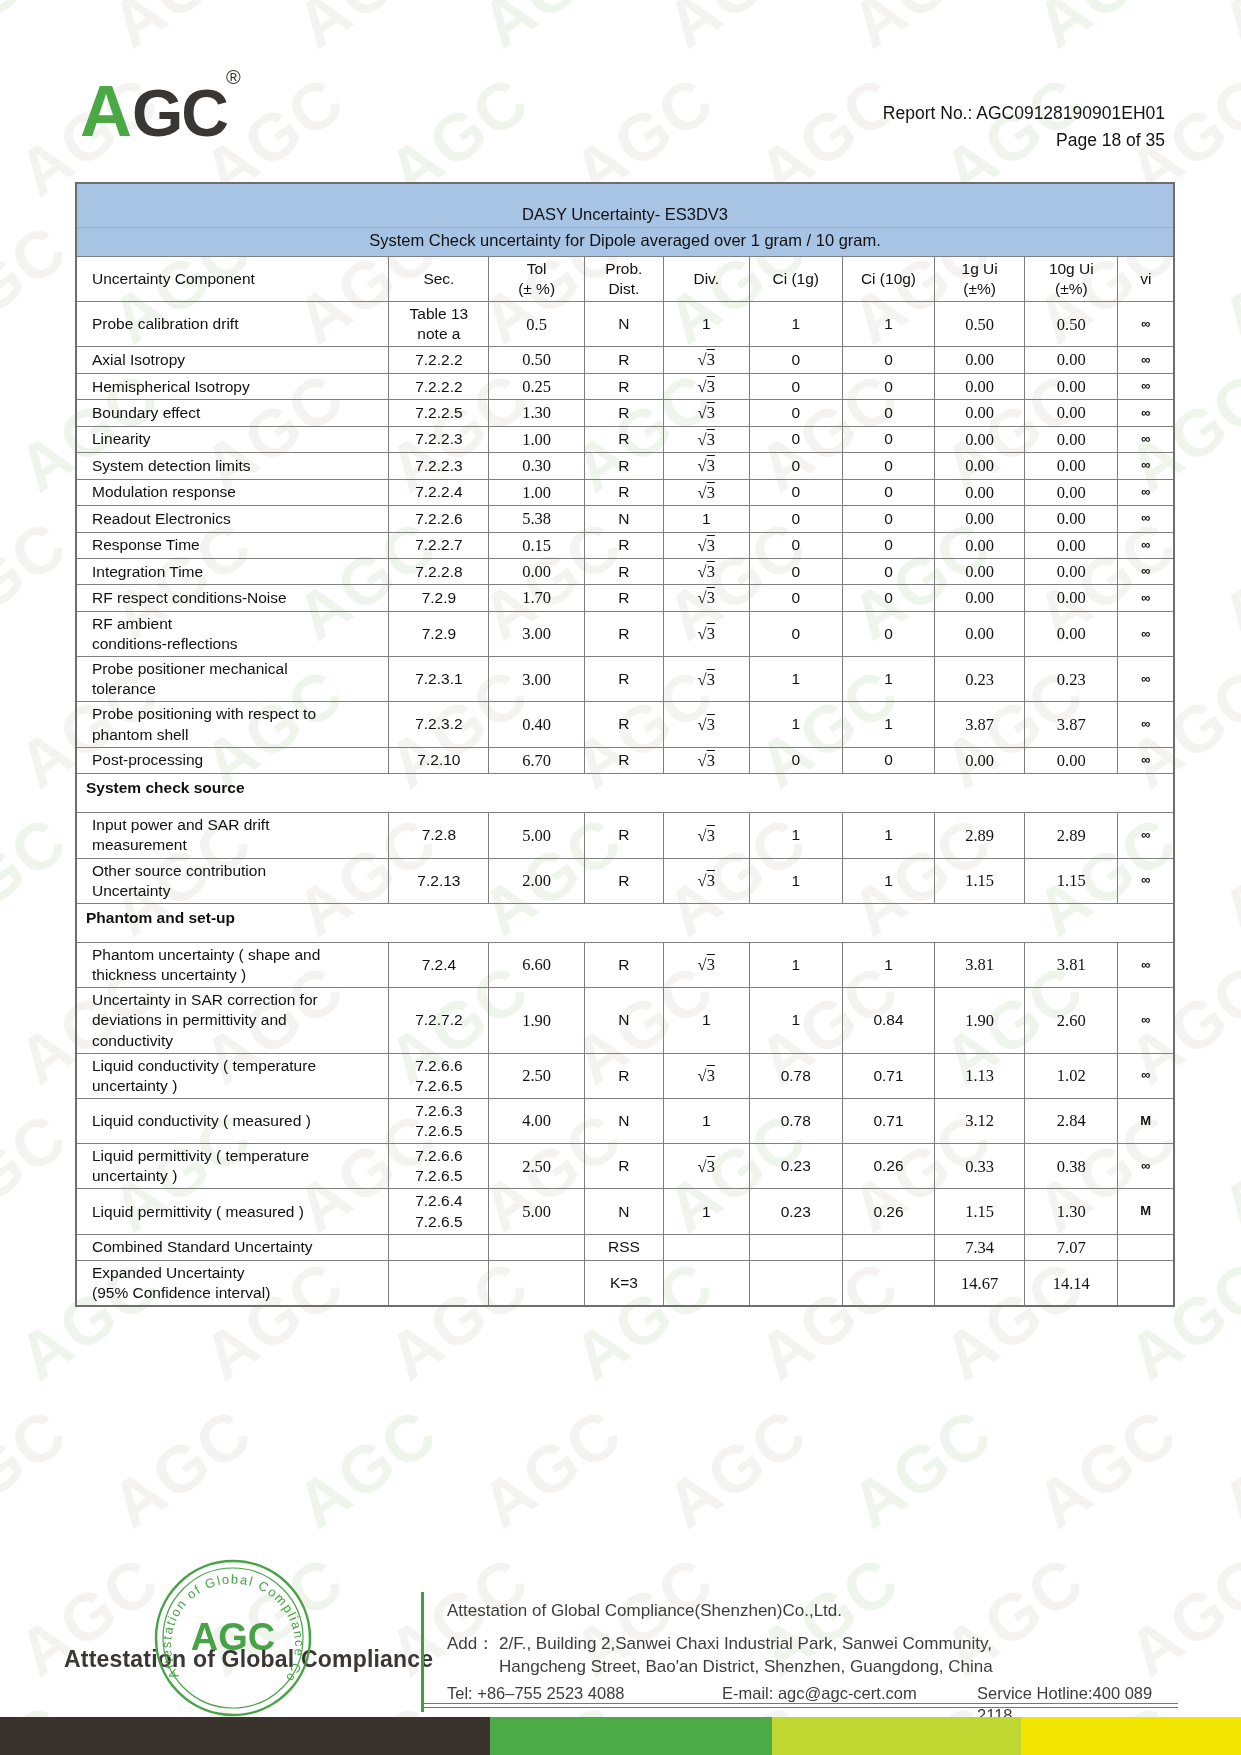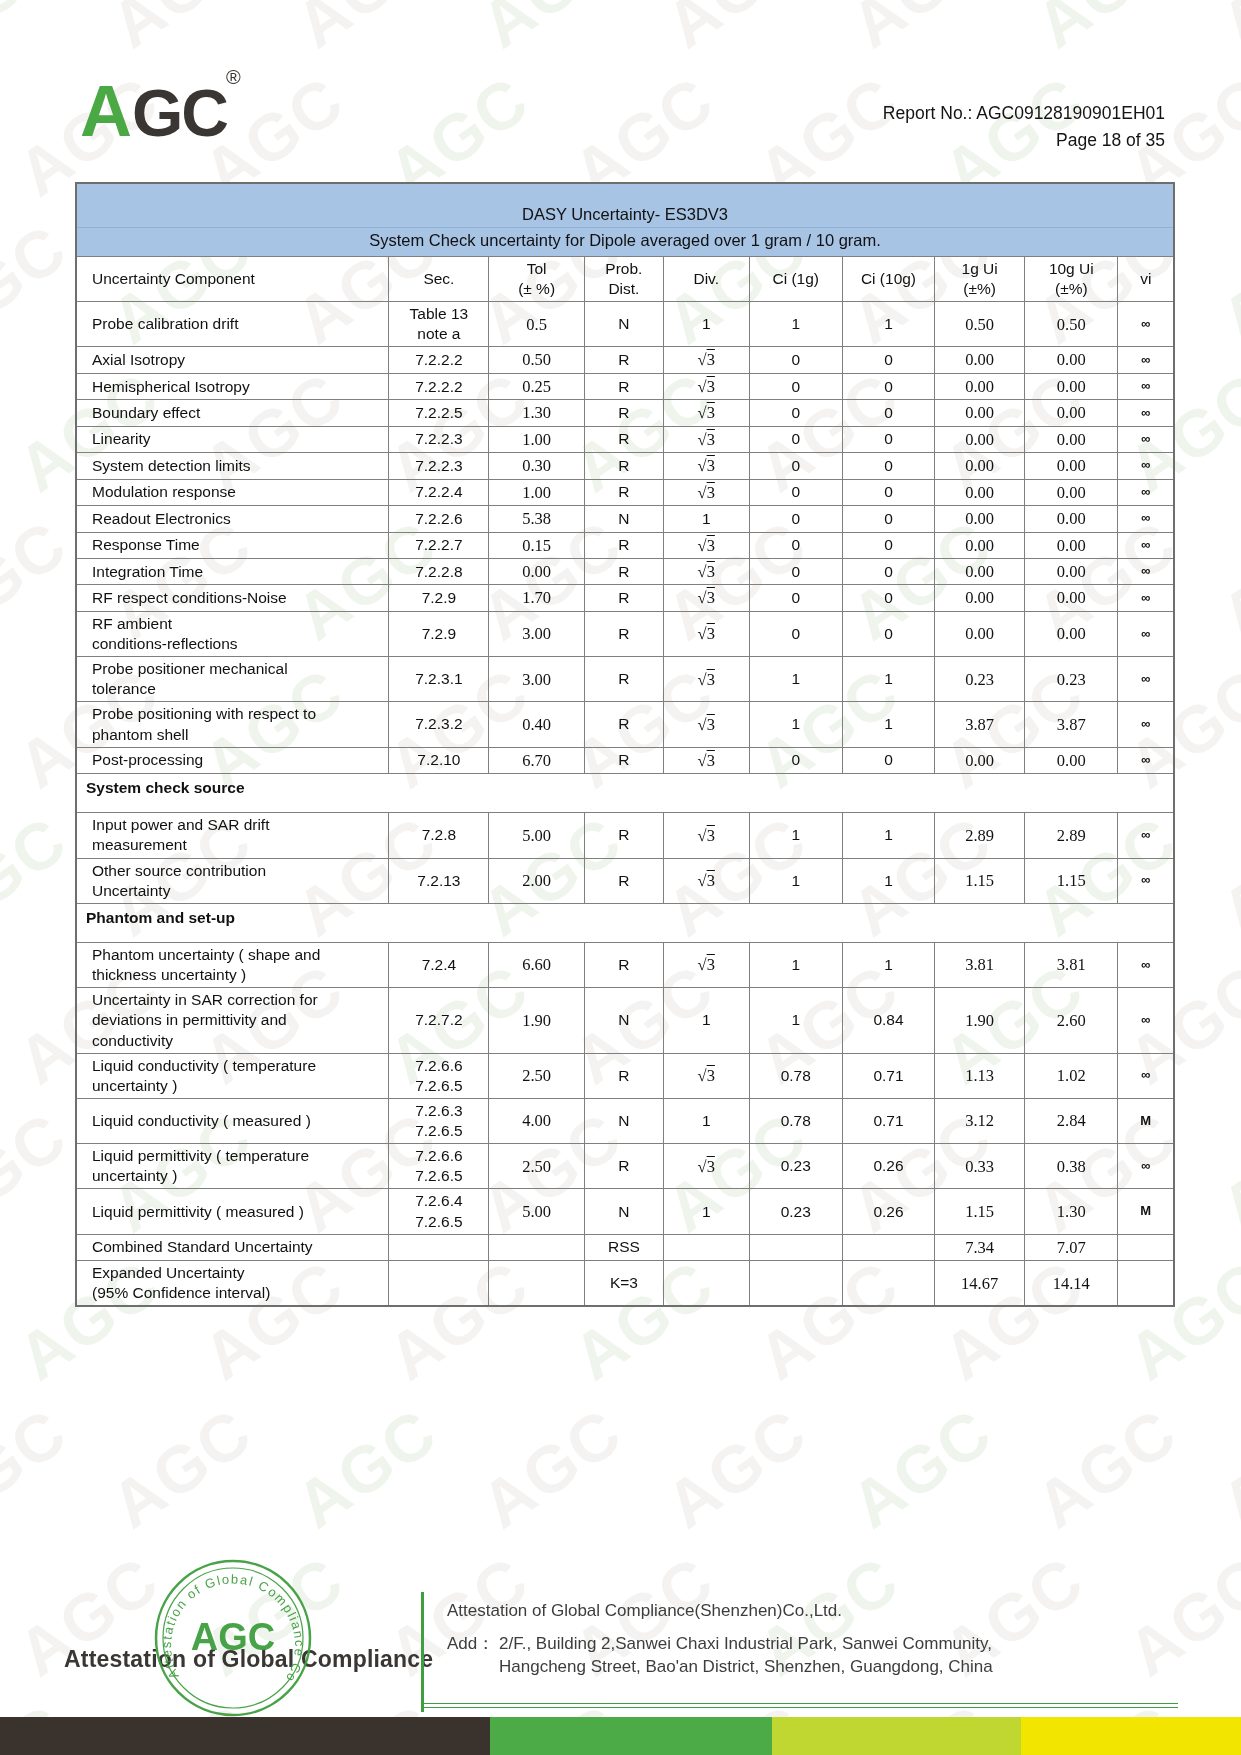--- a/index.html
+++ b/index.html
@@ -563,20 +563,25 @@
 <div class="footer-divider-v"></div>
 <div class="footer-lines"></div>
 
 <div class="footer-text">
   <div class="footer-company">Attestation of Global Compliance(Shenzhen)Co.,Ltd.</div>
   <div class="footer-addr">
     <span class="addr-label">Add：</span>
     <span><span>2/F., Building 2,Sanwei Chaxi Industrial Park, Sanwei Community,</span><br>
     <span>Hangcheng Street, Bao'an District, Shenzhen, Guangdong, China</span></span>
   </div>
+  <div class="footer-tel-row">
+    <span class="tel">Tel:  +86–755 2523 4088</span>
+    <span class="email">E-mail: agc@agc-cert.com</span>
+    <span class="hotline">Service Hotline:400 089 2118</span>
+  </div>
 </div>
 
 <div class="bottom-bar">
   <div class="seg1"></div>
   <div class="seg2"></div>
   <div class="seg3"></div>
   <div class="seg4"></div>
 </div>
 
 </body></html>

